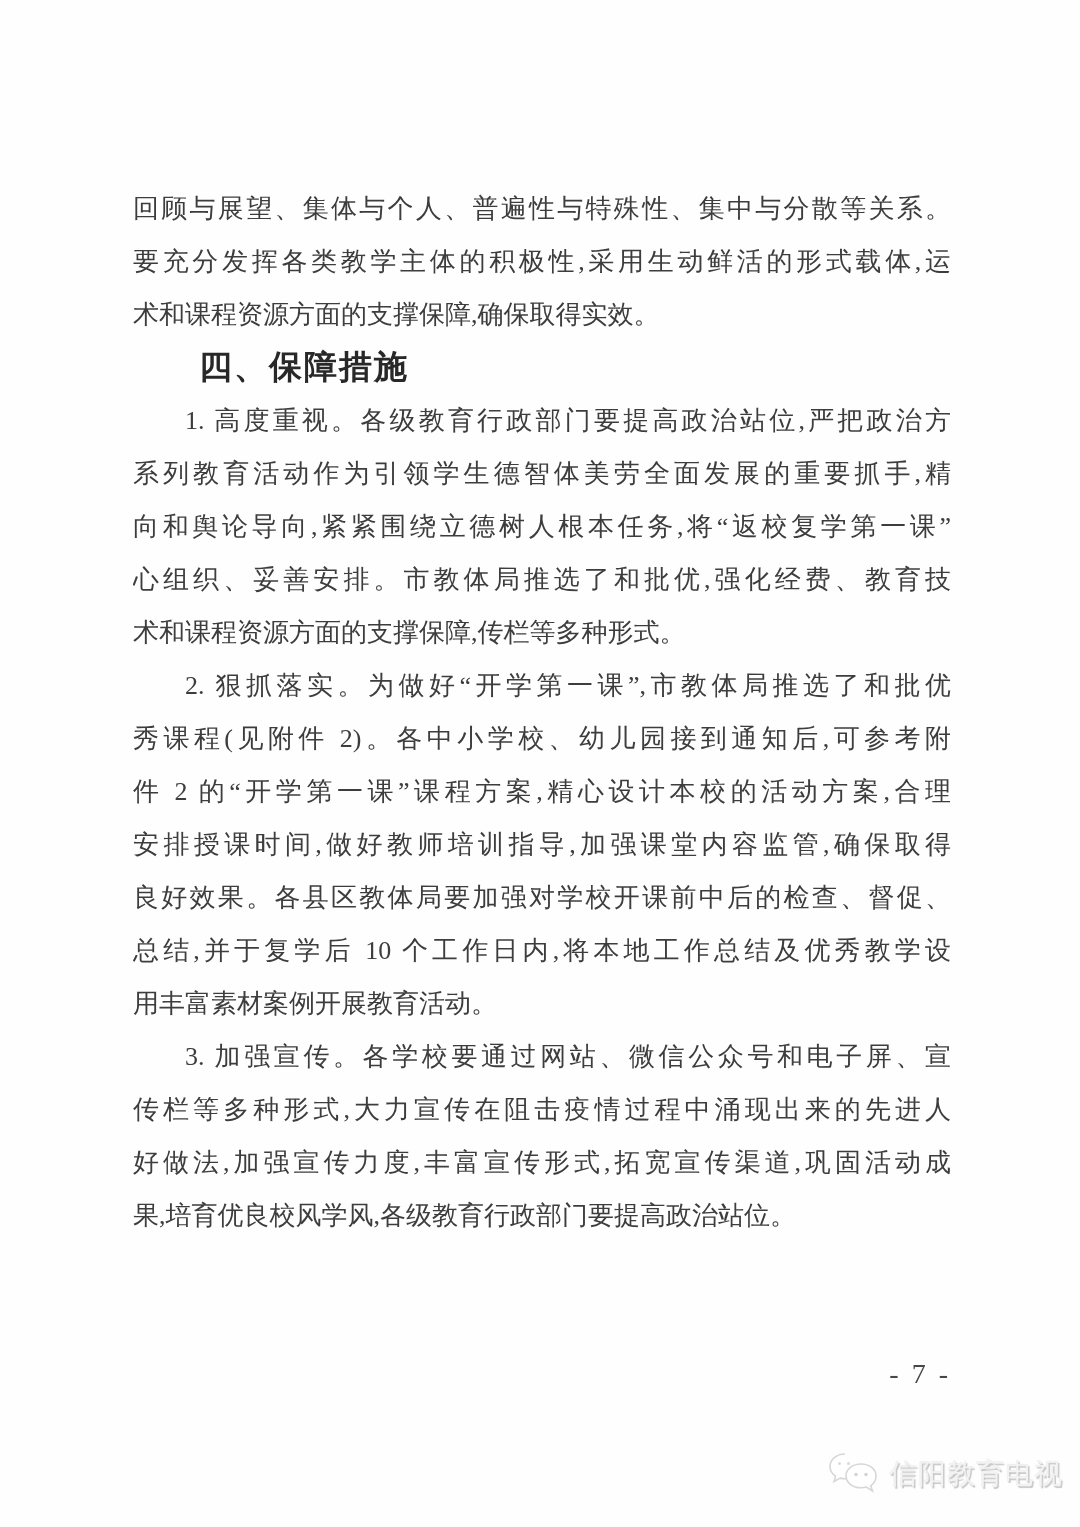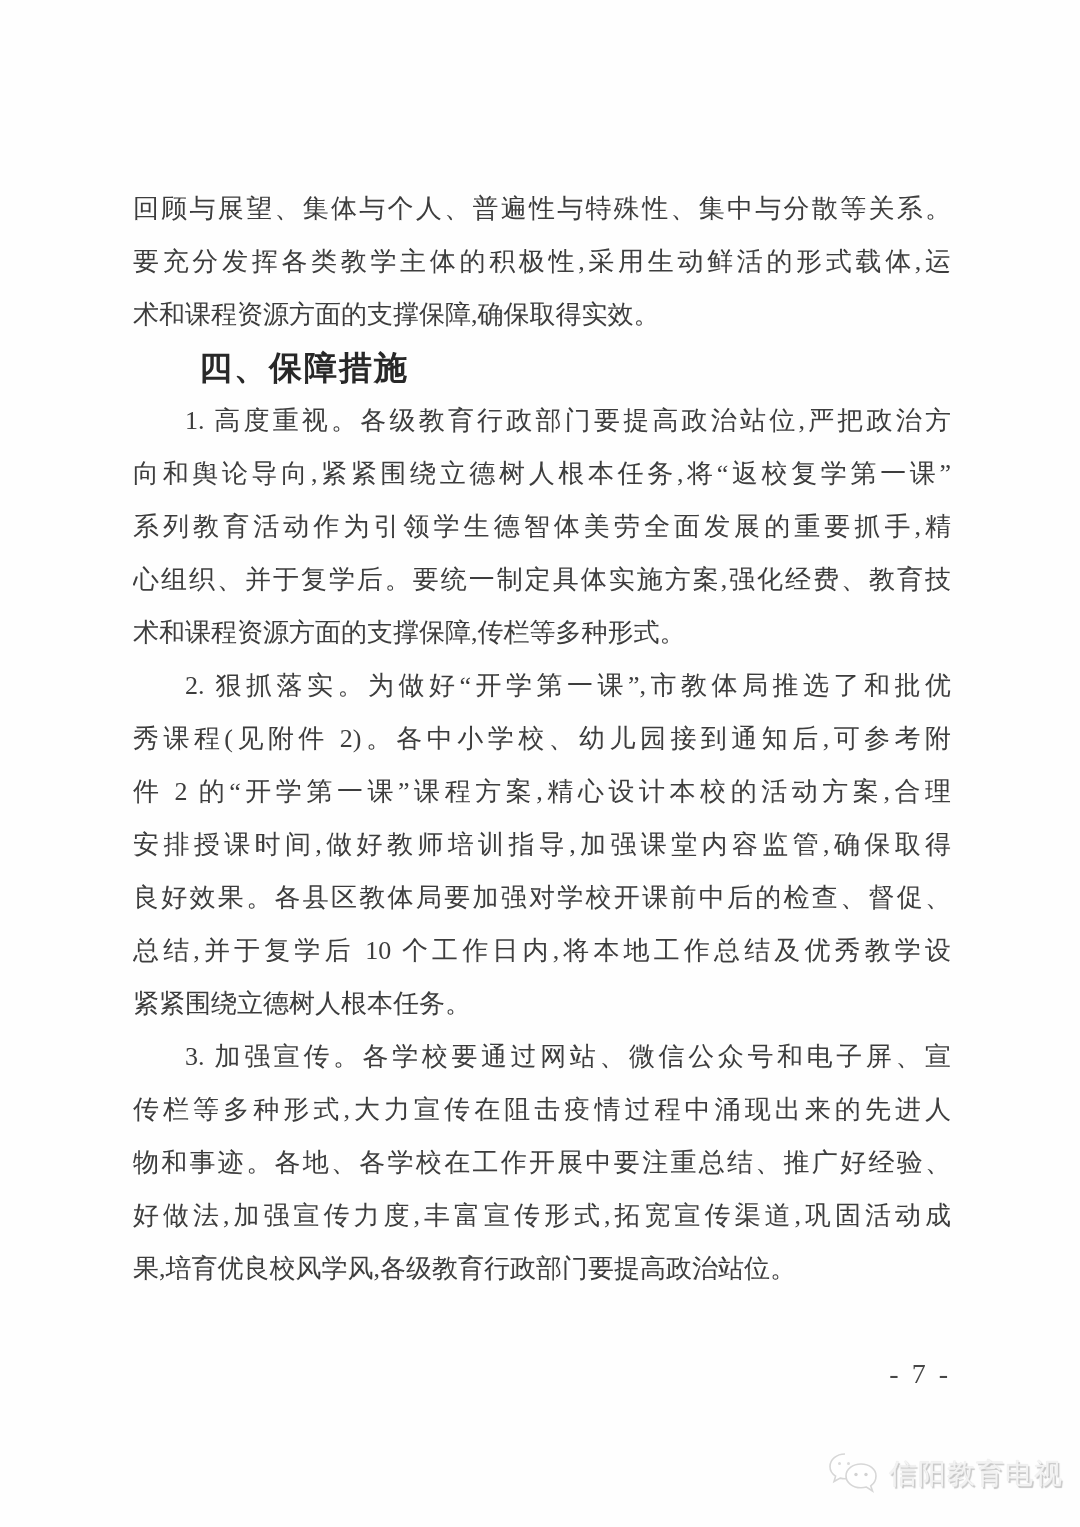--- a/index.html
+++ b/index.html
@@ -22,21 +22,21 @@
   }
   .line {
     text-align: justify;
     text-align-last: justify;
     height: 53px;
     overflow: hidden;
   }
   .line.indent { text-indent: 2em; }
   .line.last { text-align-last: left; }
   .line.heading {
-    font-family: Liberation Sans, sans-serif;
+    font-family: Liberation Serif, serif;
     font-weight: 700;
     font-size: 33px;
     color: #282828;
     text-indent: 2em;
     text-align-last: left;
     letter-spacing: 2px;
   }
   .page-number {
     position: absolute;
     left: 133px;
@@ -69,34 +69,33 @@
 <body>
 
 <div class="page">
 
   <div class="doc-body">
       <div class="line">回顾与展望、集体与个人、普遍性与特殊性、集中与分散等关系。</div>
       <div class="line">要充分发挥各类教学主体的积极性,采用生动鲜活的形式载体,运</div>
       <div class="line last">术和课程资源方面的支撑保障,确保取得实效。</div>
       <div class="line heading">四、保障措施</div>
       <div class="line indent">1. 高度重视。各级教育行政部门要提高政治站位,严把政治方</div>
+      <div class="line">系列教育活动作为引领学生德智体美劳全面发展的重要抓手,精</div>
       <div class="line">向和舆论导向,紧紧围绕立德树人根本任务,将“返校复学第一课”</div>
-      <div class="line">系列教育活动作为引领学生德智体美劳全面发展的重要抓手,精</div>
-      <div class="line">心组织、并于复学后。要统一制定具体实施方案,强化经费、教育技</div>
+      <div class="line">心组织、妥善安排。市教体局推选了和批优,强化经费、教育技</div>
       <div class="line last">术和课程资源方面的支撑保障,传栏等多种形式。</div>
       <div class="line indent">2. 狠抓落实。为做好“开学第一课”,市教体局推选了和批优</div>
       <div class="line">秀课程(见附件 2)。各中小学校、幼儿园接到通知后,可参考附</div>
       <div class="line">件 2 的“开学第一课”课程方案,精心设计本校的活动方案,合理</div>
       <div class="line">安排授课时间,做好教师培训指导,加强课堂内容监管,确保取得</div>
       <div class="line">良好效果。各县区教体局要加强对学校开课前中后的检查、督促、</div>
       <div class="line">总结,并于复学后 10 个工作日内,将本地工作总结及优秀教学设</div>
-      <div class="line last">紧紧围绕立德树人根本任务。</div>
+      <div class="line last">用丰富素材案例开展教育活动。</div>
       <div class="line indent">3. 加强宣传。各学校要通过网站、微信公众号和电子屏、宣</div>
       <div class="line">传栏等多种形式,大力宣传在阻击疫情过程中涌现出来的先进人</div>
-      <div class="line">物和事迹。各地、各学校在工作开展中要注重总结、推广好经验、</div>
       <div class="line">好做法,加强宣传力度,丰富宣传形式,拓宽宣传渠道,巩固活动成</div>
       <div class="line last">果,培育优良校风学风,各级教育行政部门要提高政治站位。</div>
     </div>
 
   <div class="page-number">- 7 -</div>
 
   <div class="watermark">
     <svg class="watermark-icon" viewBox="0 0 54 48" xmlns="http://www.w3.org/2000/svg">
 
       <path d="M17 4 C8.5 4 2 9.5 2 16.5 c0 4 2.2 7.4 5.6 9.7 L6 31.5 l6.2-3.4 c1.6.4 3.1.6 4.8.6 .8 0 1.7-.05 2.5-.15" fill="#ffffff" stroke="#d7d7d7" stroke-width="1.6"></path>

